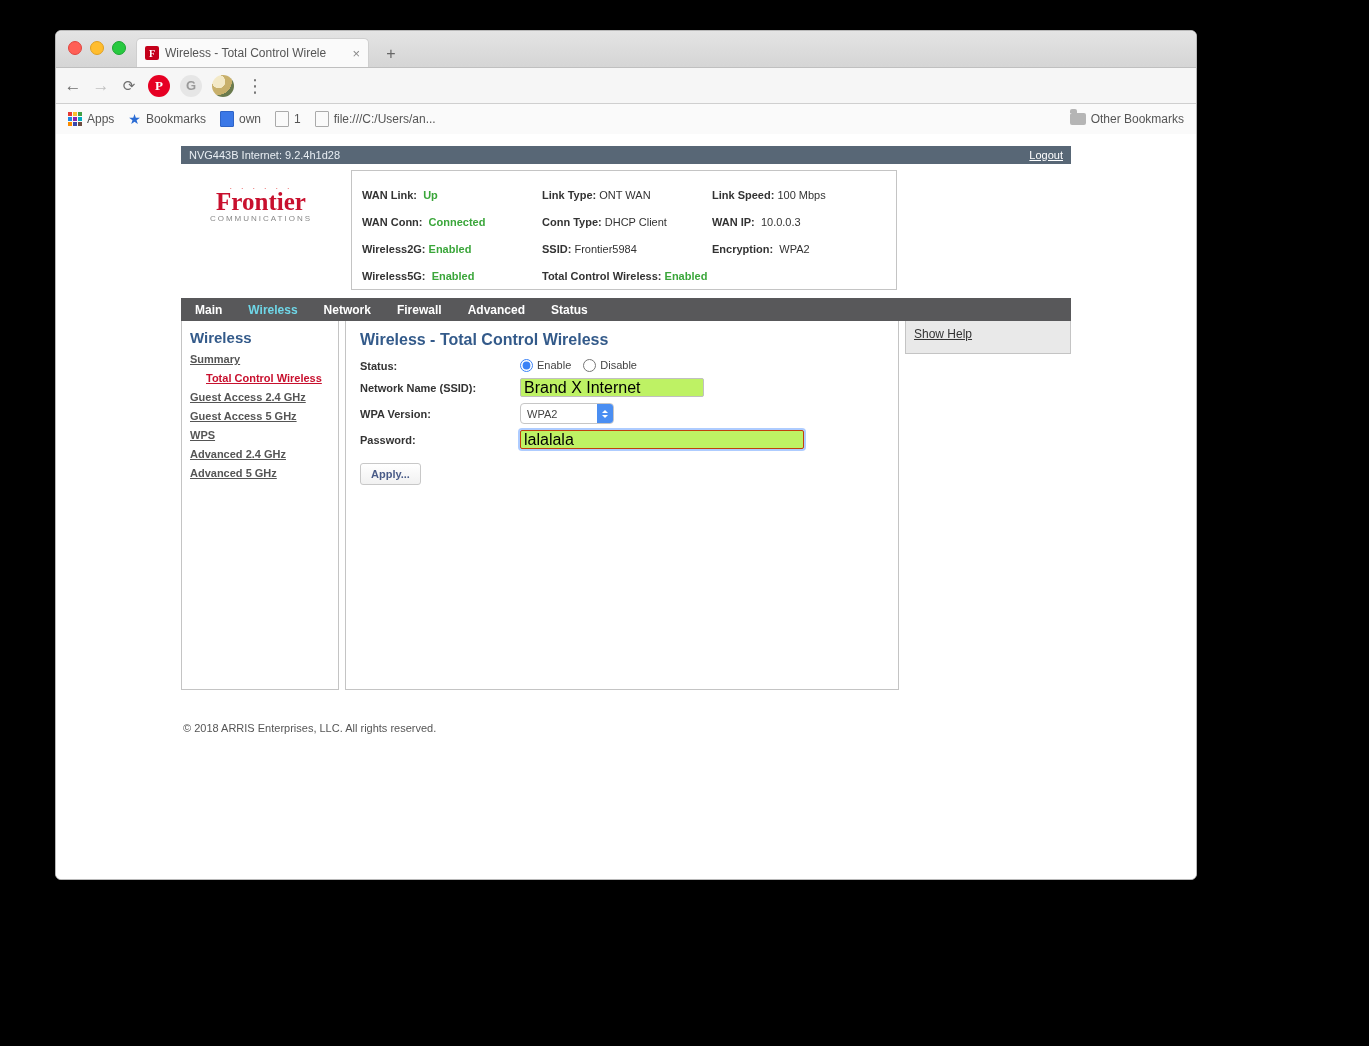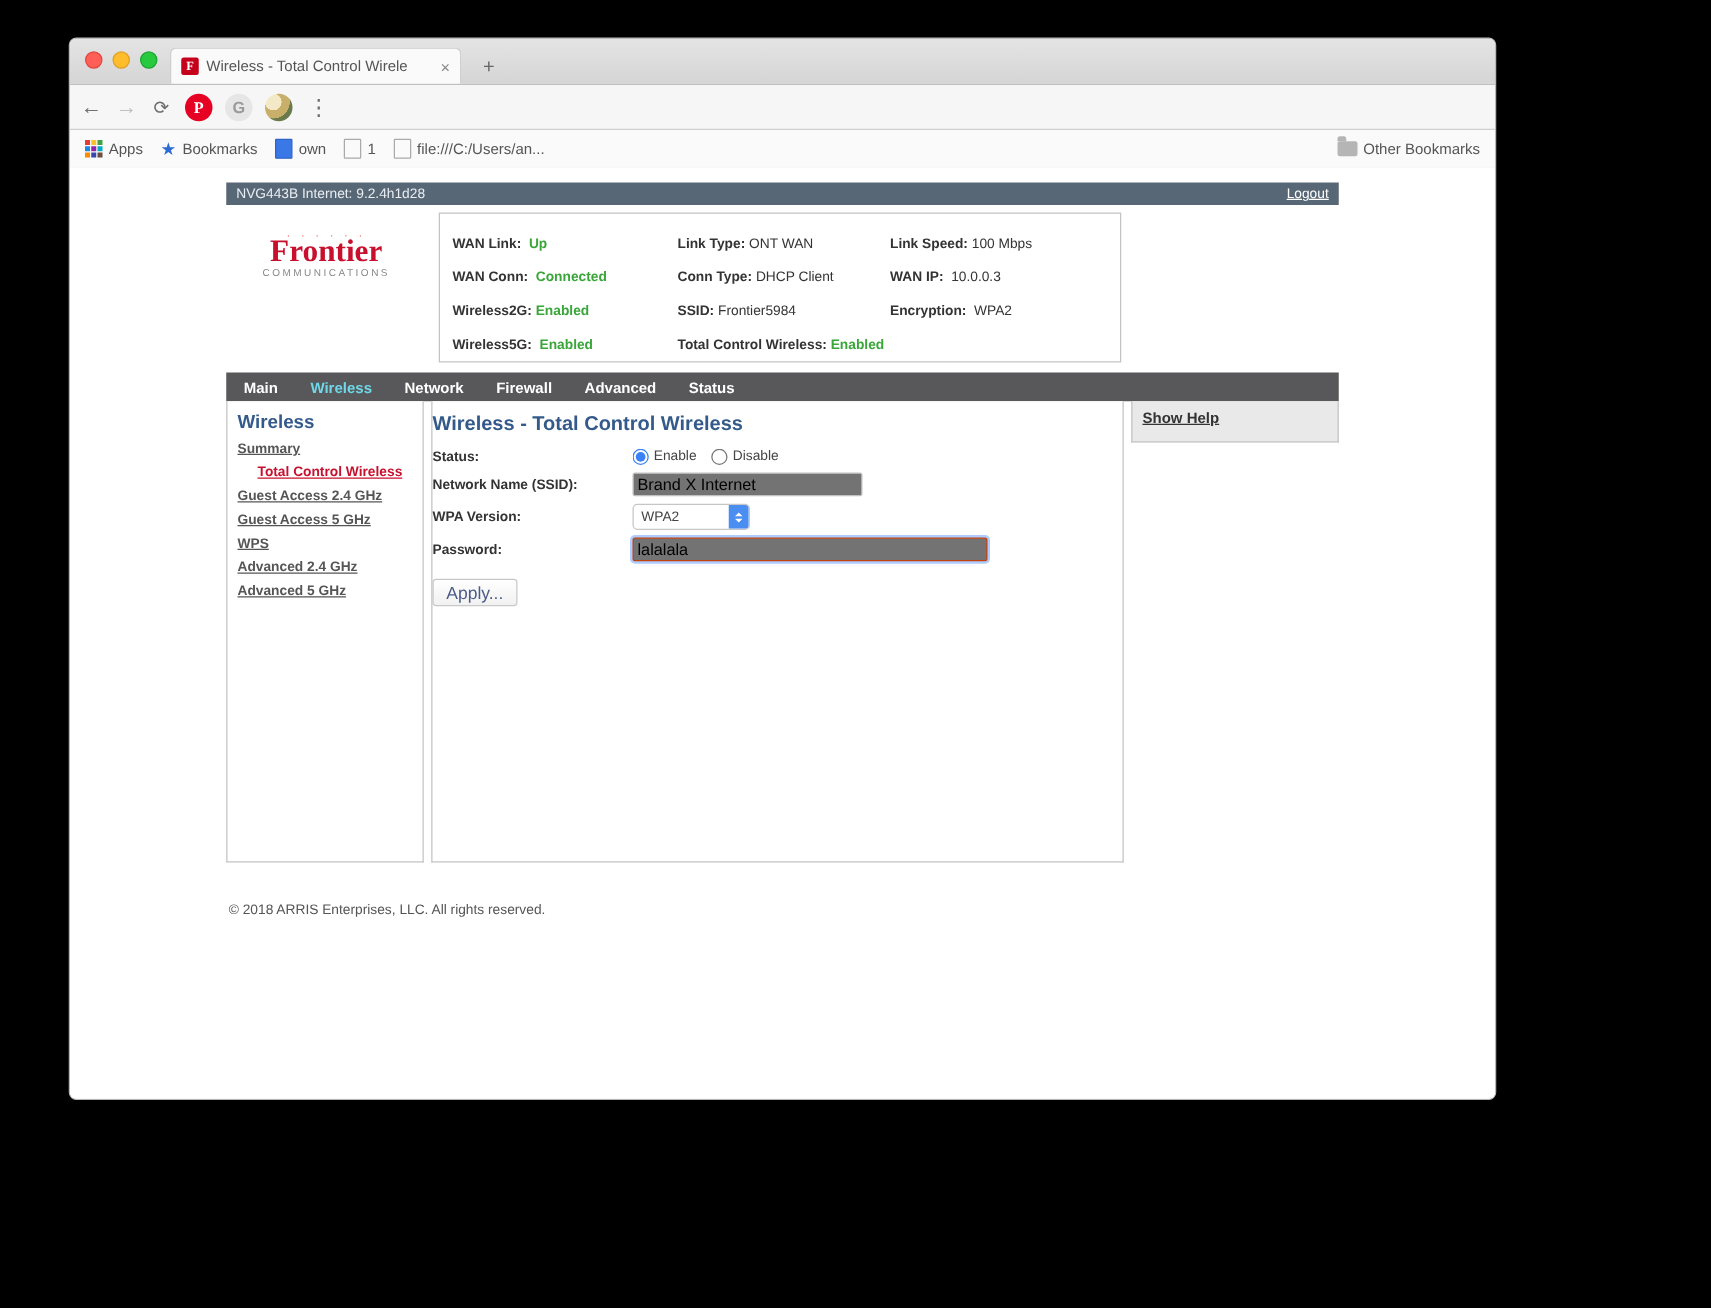--- a/index.html
+++ b/index.html
@@ -190,32 +190,32 @@
   .sidecol{
     width:140px;border:1px solid var(--outline);border-top:none;
     padding:8px 8px 40px;min-height:320px;background:#fff;
   }
   .sidecol h3{color:var(--title-blue);font-size:15px;font-weight:bold;margin:0 0 6px;}
   .sidecol .sitem{display:block;font-size:11px;font-weight:bold;color:#555;margin:7px 0;}
   .sidecol .sitem.active{color:var(--frontier-red);margin-left:16px;}
 
   .maincol{
     flex:1;border:1px solid var(--outline);border-top:none;
-    background:#fff;padding:10px 0;min-height:320px;
+    background:#fff;padding:10px 14px;min-height:320px;
   }
   .maincol h2{color:var(--title-blue);font-size:16px;font-weight:bold;margin:0 0 10px;}
   .frow{display:flex;align-items:center;margin:6px 0;font-size:11px;}
   .frow .flabel{width:160px;font-weight:bold;color:#333;}
   .frow .fcontrol{flex:1;}
   .radio-set{display:flex;gap:2px;}
   .radio-set label{margin-right:10px;}
   input[type=radio]{accent-color:#3b82f6;margin:0 2px 0 0;vertical-align:middle;}
   input[type=text]{
-    width:176px;height:17px;font-size:13px;padding:0 3px;
-    border:1px solid #c0c0c0;border-radius:2px;background:#737373;
+    width:176px;height:17px;font-size:16px;padding:0 3px;
+    border:1px solid #c0c0c0;border-radius:2px;background:#bef264;
   }
   input[type=text].focused{
     width:276px;
     border:1px solid #c2410c;box-shadow:0 0 0 2px rgba(120,170,255,.6);outline:none;
   }
   .mac-select{
     display:inline-flex;align-items:center;
     height:19px;border:1px solid #c6c6c6;border-radius:4px;background:#fff;
     font-size:11px;overflow:hidden;
   }
@@ -223,27 +223,27 @@
   .mac-select .sel-arrows{
     width:16px;height:100%;background:var(--mac-select);
     display:flex;flex-direction:column;align-items:center;justify-content:center;gap:0;
   }
   .sel-arrows:before,.sel-arrows:after{
     content:"";width:0;height:0;border-left:3px solid transparent;border-right:3px solid transparent;
   }
   .sel-arrows:before{border-bottom:3px solid #fff;margin-bottom:2px;}
   .sel-arrows:after{border-top:3px solid #fff;}
   .apply-btn{
-    margin-top:8px;height:22px;padding:0 10px;font-size:14px;font-weight:normal;color:#4a5c88;
+    margin-top:8px;height:22px;padding:0 10px;font-size:11px;font-weight:bold;color:#4a5c88;
     background:linear-gradient(#ffffff,#f1f1f1);border:1px solid #c8c8c8;border-radius:3px;
   }
 
   .helpcol{
     width:148px;border:1px solid var(--outline);border-top:none;
-    background:var(--helpbar);padding:6px 8px;height:20px;font-size:12px;font-weight:bold;
+    background:var(--helpbar);padding:6px 8px;height:20px;font-size:12px;font-weight:normal;
   }
   .helpcol a{color:#333;text-decoration:underline;}
 
   .footer{font-size:11px;color:#555;margin:32px 0 0 2px;}
 </style>
 </head>
 <body>
 
 <div class="window">
 

